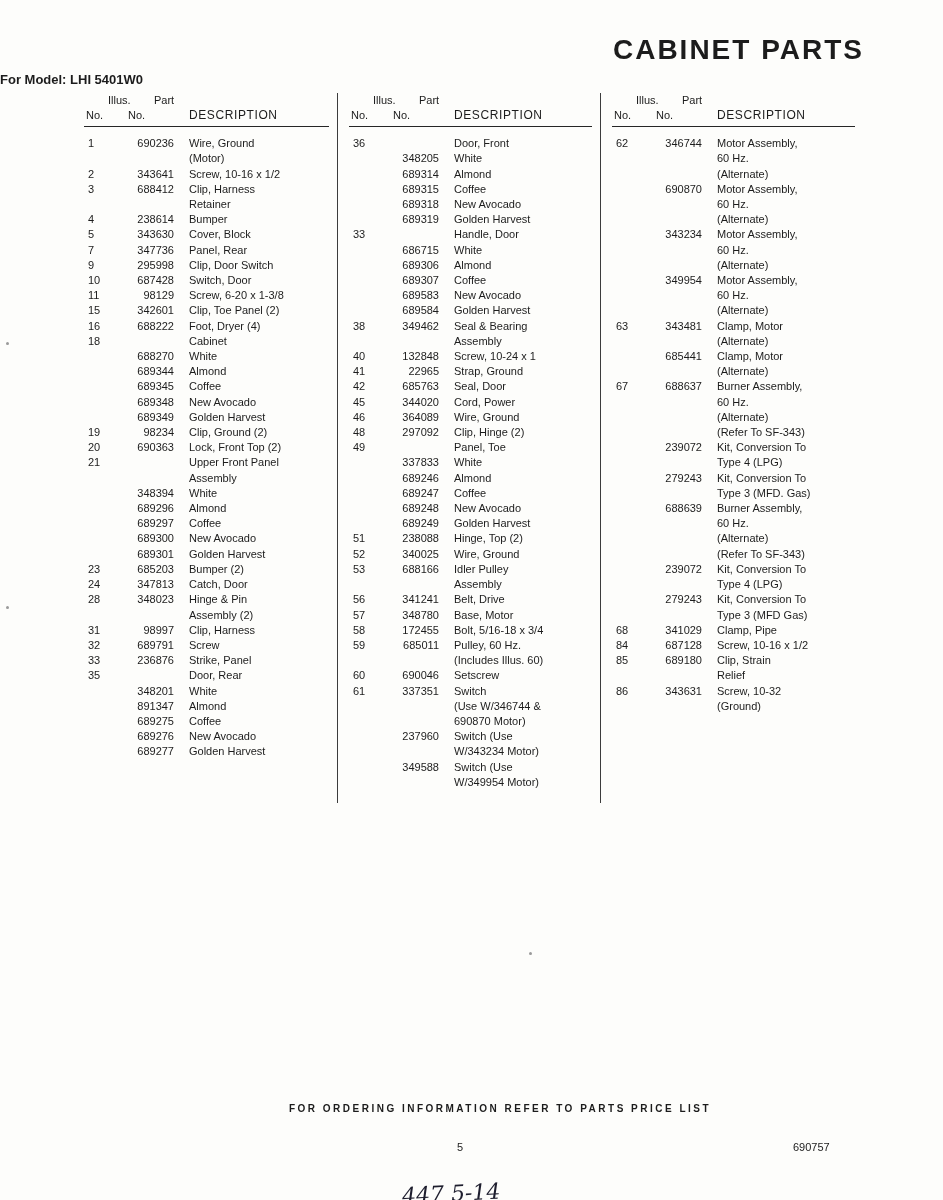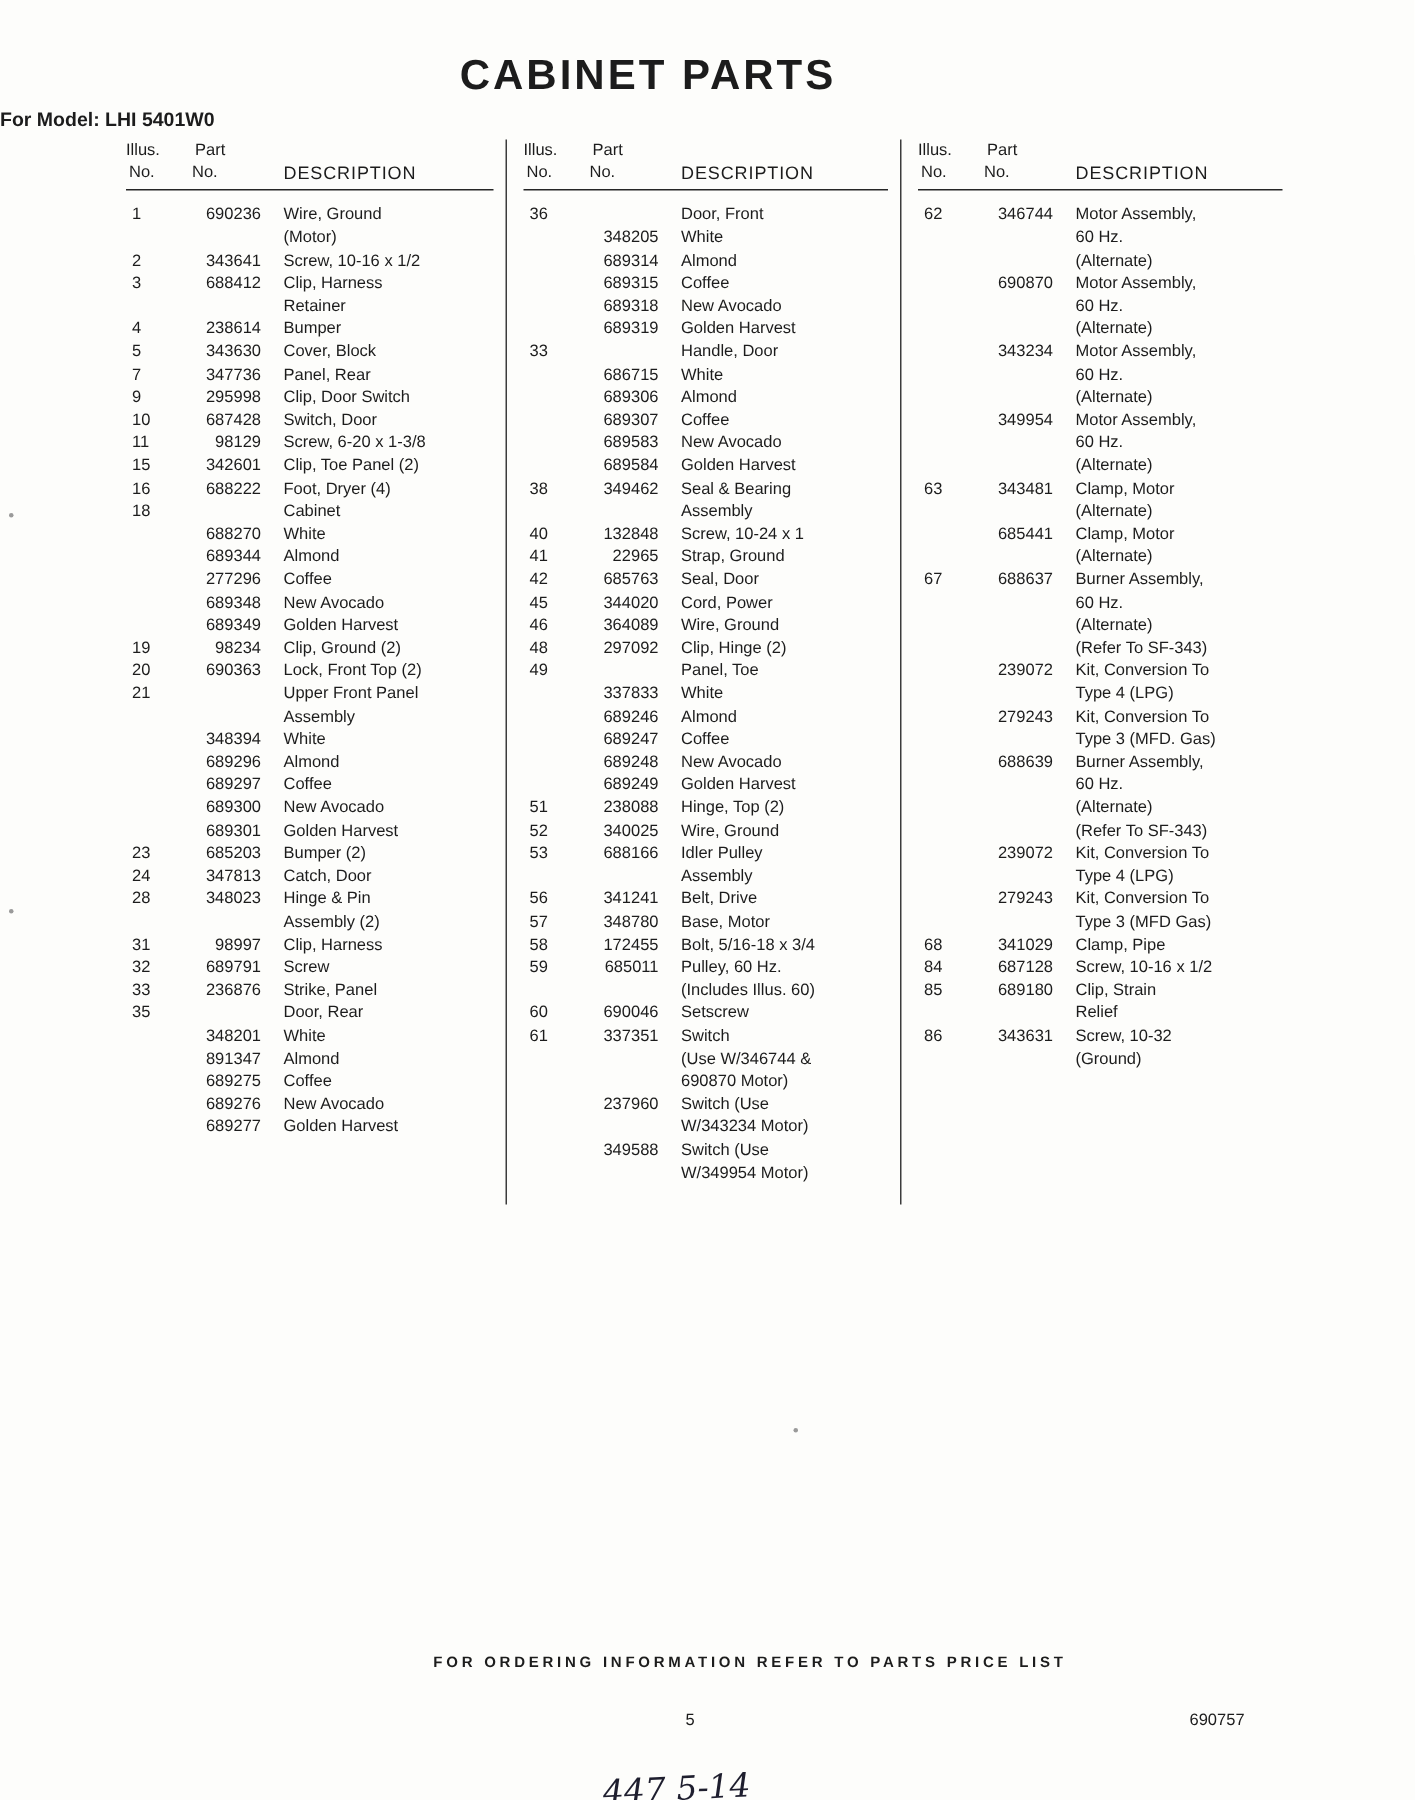--- a/index.html
+++ b/index.html
@@ -6,40 +6,40 @@
   .page {
     position:relative;
     width:943px; height:1200px;
     background:#fdfdfb;
     font-family:"Liberation Sans", sans-serif;
     color:#1c1c1c;
     overflow:hidden;
   }
   .title {
     position:absolute; top:34px; left:0; width:864px;
-    text-align:center;
+    text-align:right;
     font-size:28px; font-weight:bold; letter-spacing:2px;
   }
   .subtitle {
     position:absolute; top:72px; left:0; width:943px;
     text-align:left;
     font-size:13px; font-weight:bold;
   }
   .columns {
     position:absolute; left:84px; top:93px;
     display:flex; align-items:stretch;
     font-size:11px; line-height:15.2px;
   }
   .col { box-sizing:border-box; min-height:710px; }
   .col-1 { width:253px; }
   .col-2 { width:263px; border-left:1px solid #3c3c3c; padding-left:11px; }
   .col-3 { width:262px; border-left:1px solid #3c3c3c; padding-left:11px; }
   .hdr { margin-bottom:9px; }
   .hdr-line1 { height:15px; white-space:nowrap; }
-  .h-illus { display:inline-block; width:46px; }
+  .h-illus { display:inline-block; width:46px;margin-left:24px; }
   .hdr-line2 {
     display:grid; grid-template-columns:36px 54px 1fr;
     border-bottom:1.6px solid #262626;
     padding-bottom:3px;
     width:97%;
   }
   .h-no1 { padding-left:2px; }
   .h-no2 { padding-left:8px; }
   .h-desc { padding-left:15px; font-size:12px; letter-spacing:0.6px; }
   .prow { display:grid; grid-template-columns:36px 54px 1fr; }
@@ -162,21 +162,21 @@
             <span class="cp">688270</span>
             <span class="cd">White</span>
           </div>
           <div class="prow">
             <span class="ci"></span>
             <span class="cp">689344</span>
             <span class="cd">Almond</span>
           </div>
           <div class="prow">
             <span class="ci"></span>
-            <span class="cp">277296</span>
+            <span class="cp">689345</span>
             <span class="cd">Coffee</span>
           </div>
           <div class="prow">
             <span class="ci"></span>
             <span class="cp">689348</span>
             <span class="cd">New Avocado</span>
           </div>
           <div class="prow">
             <span class="ci"></span>
             <span class="cp">689349</span>

